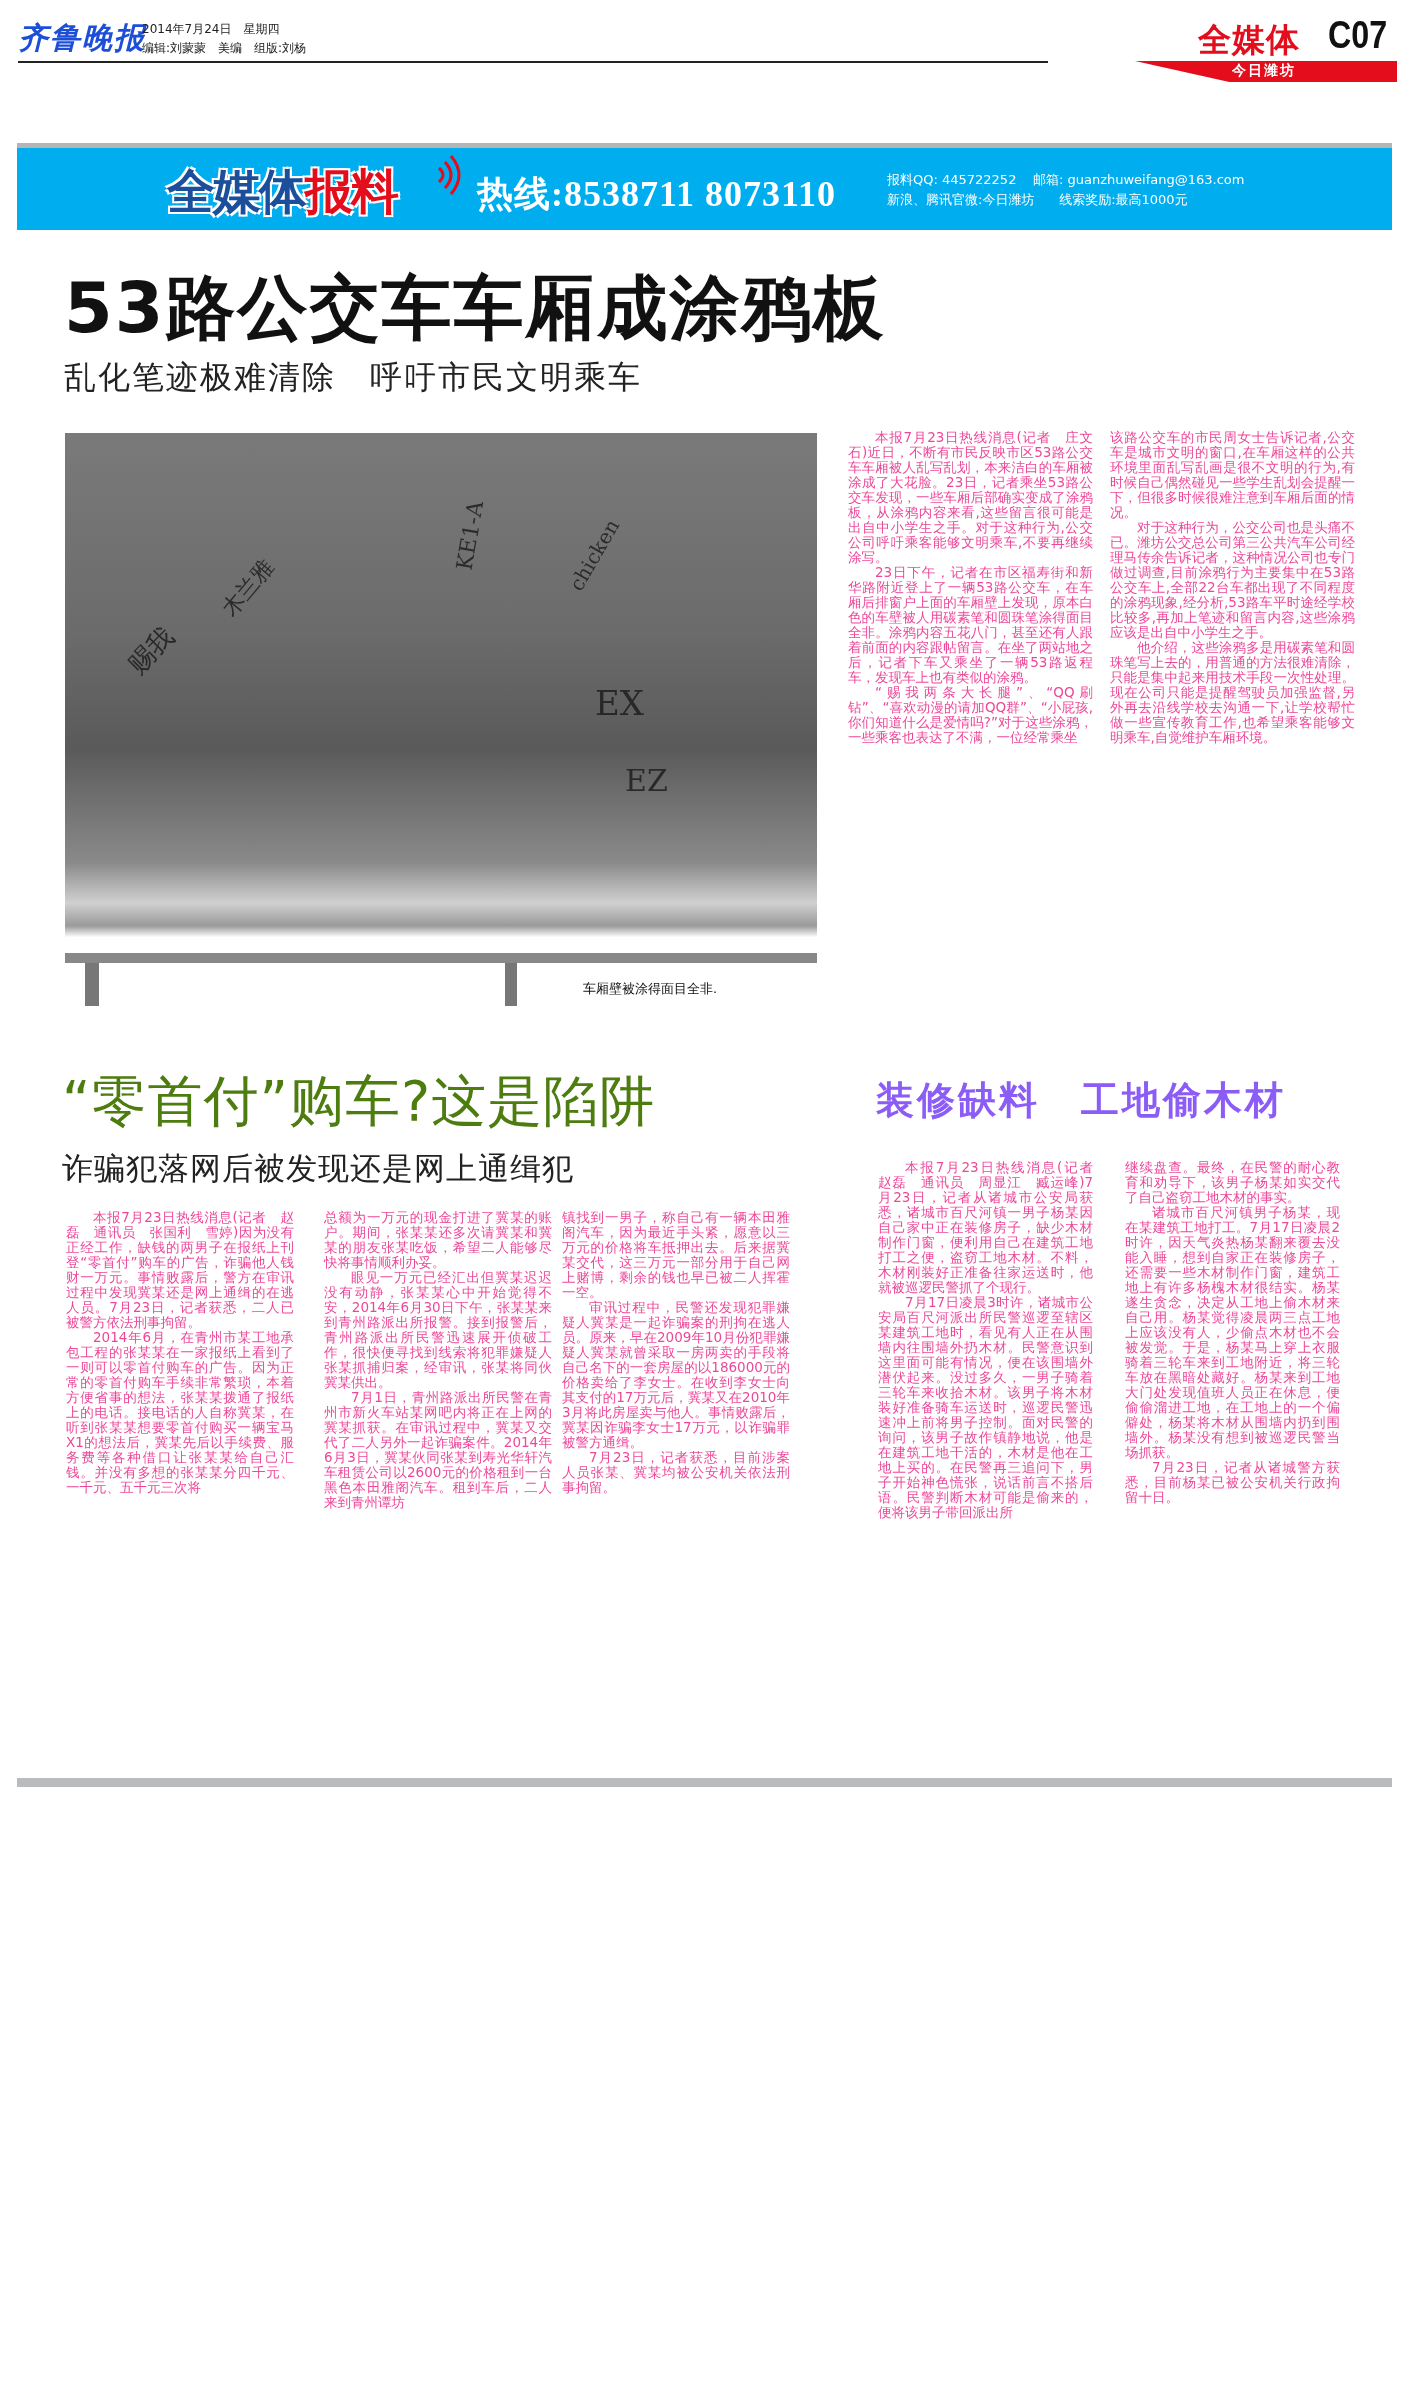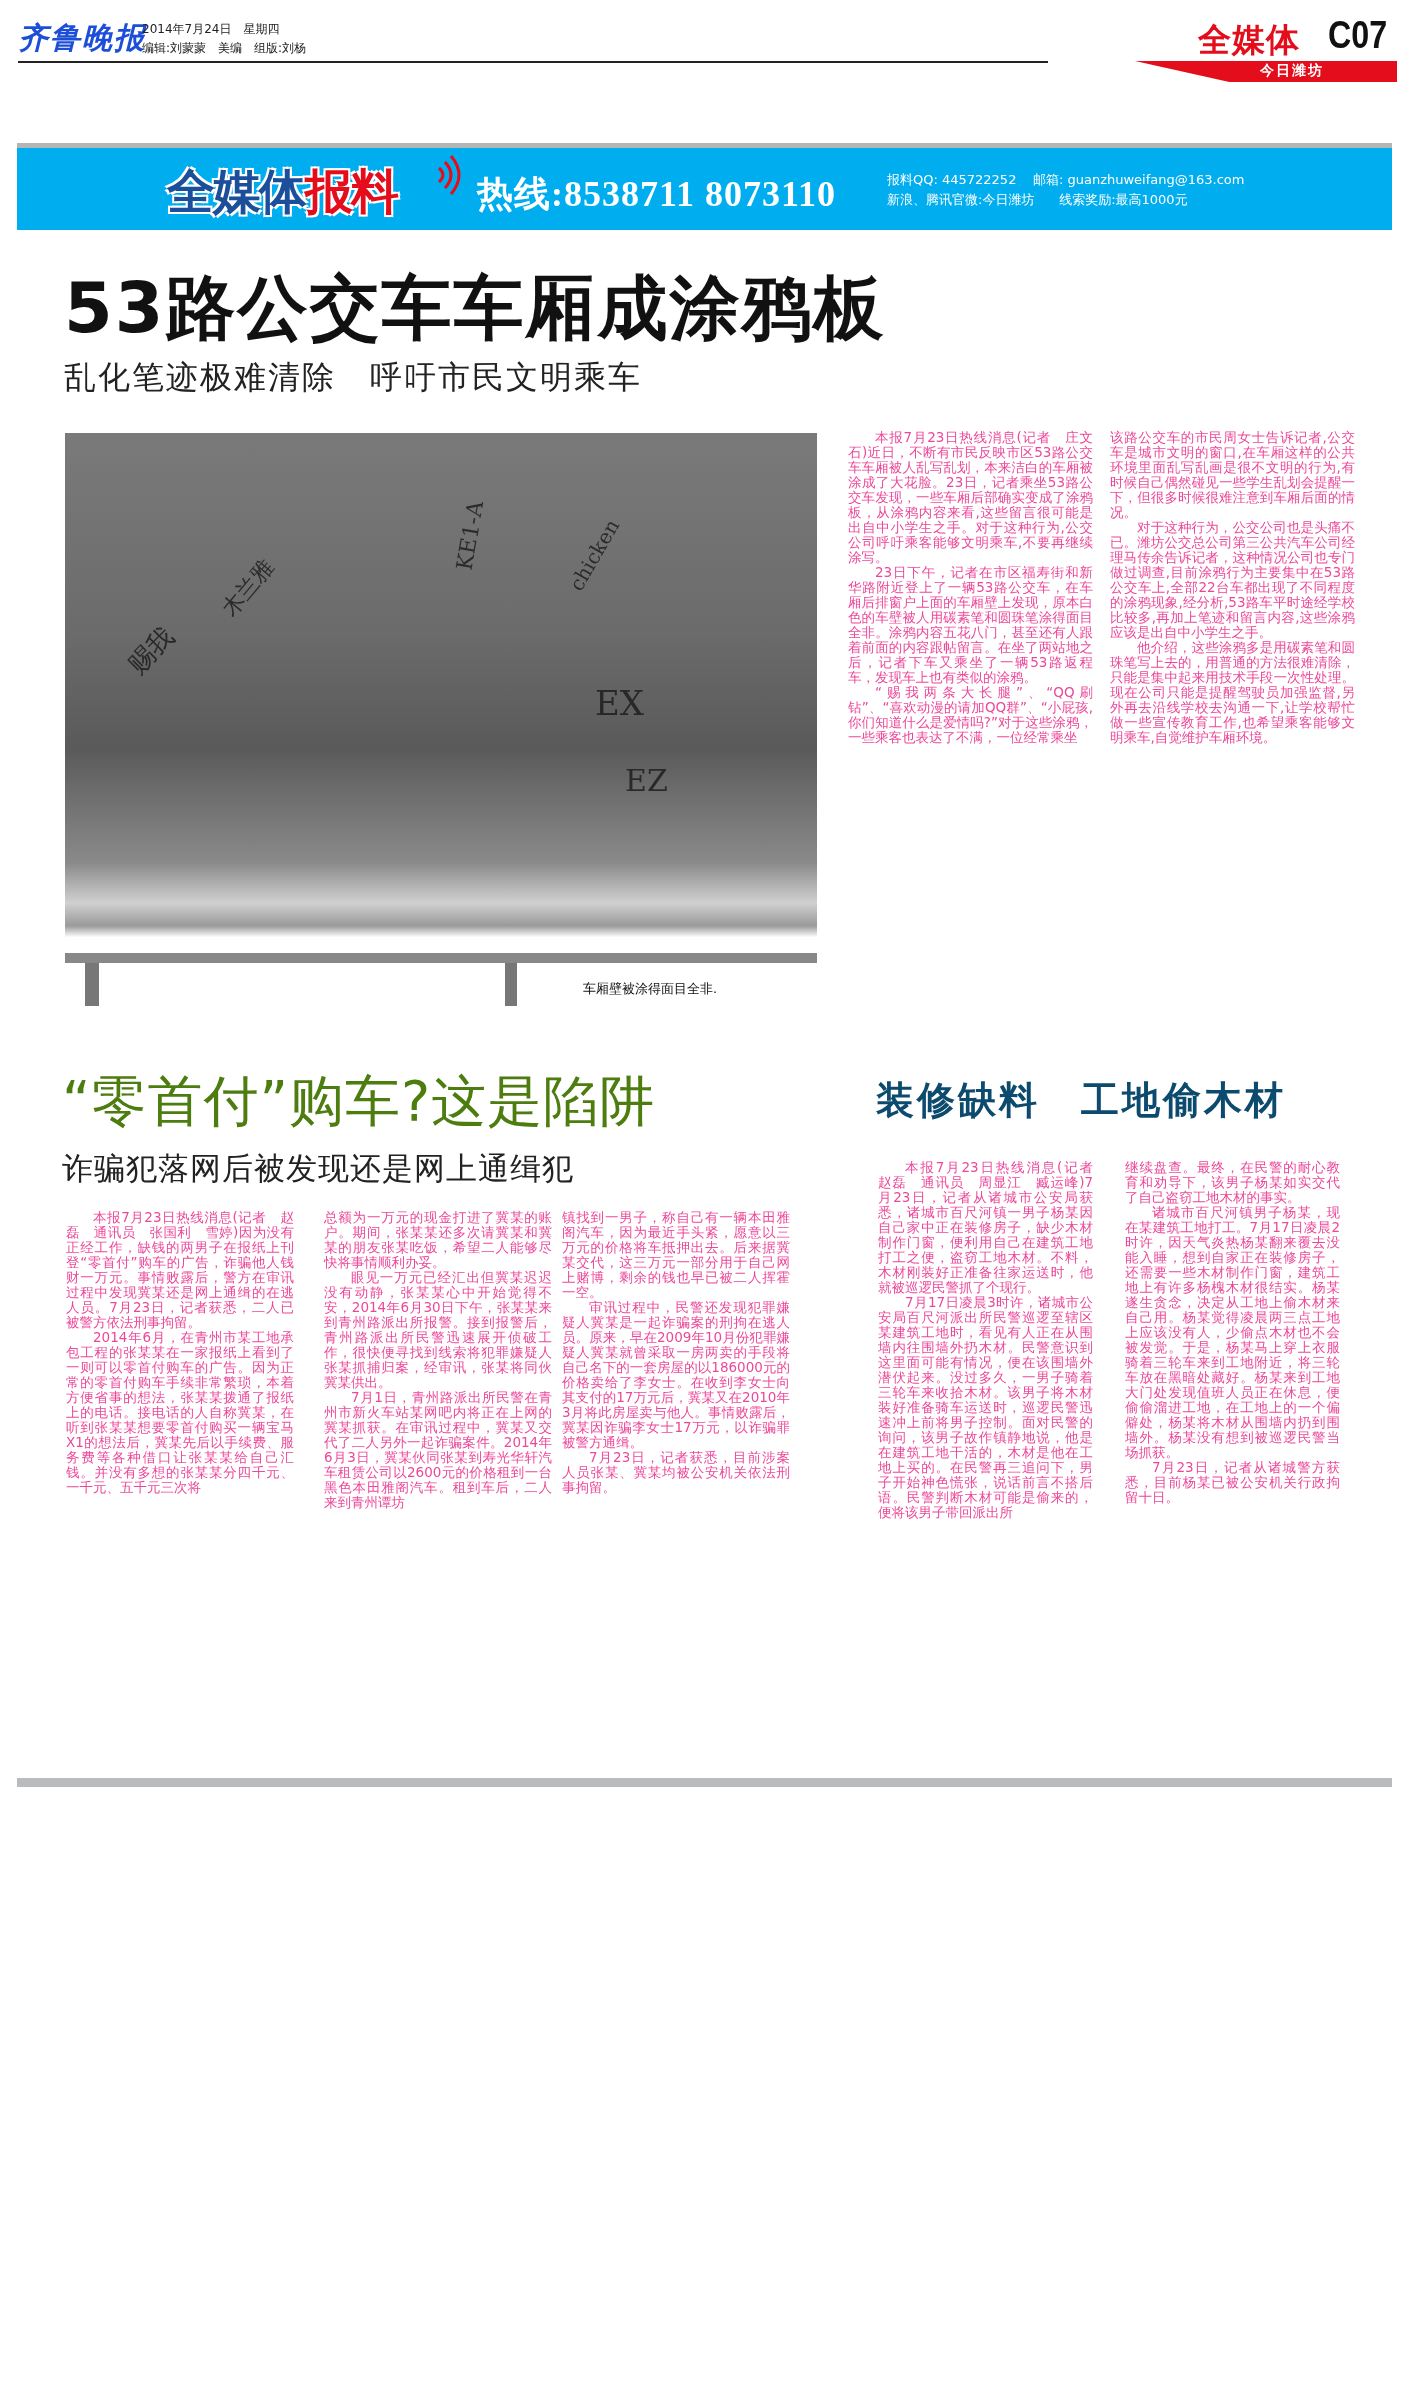--- a/index.html
+++ b/index.html
@@ -6,21 +6,21 @@
   html, body { width: 1409px; height: 2383px; background: #ffffff; }
   body { position: relative; font-family: "DejaVu Sans", sans-serif; color: #111; overflow: hidden; }
 
   
   .masthead-logo { position: absolute; left: 18px; top: 18px; font-family: "DejaVu Serif", serif; font-size: 30px; font-weight: bold; color: #1d4ed8; font-style: italic; letter-spacing: 2px; }
   .masthead-meta { position: absolute; left: 142px; top: 20px; font-size: 12px; line-height: 19px; color: #222; }
   .masthead-rule { position: absolute; left: 18px; top: 61px; width: 1030px; height: 2px; background: #222; }
   .section-title { position: absolute; left: 1198px; top: 18px; font-size: 33px; font-weight: bold; color: #e30d1b; letter-spacing: 1px; }
   .page-no { position: absolute; left: 1328px; top: 14px; font-family: "Liberation Sans", sans-serif; font-size: 38px; font-weight: bold; color: #111; transform: scaleX(0.85); transform-origin: left; }
   .section-band { position: absolute; left: 1135px; top: 61px; width: 262px; height: 21px; background: #e30d1b; clip-path: polygon(0 0, 100% 0, 100% 100%, 36% 100%); }
-  .section-sub { position: absolute; left: 1260px; top: 62px; font-size: 14px; font-weight: bold; color: #fff; letter-spacing: 2px; }
+  .section-sub { position: absolute; left: 1232px; top: 62px; font-size: 14px; font-weight: bold; color: #fff; letter-spacing: 2px; }
 
   
   .banner-top { position: absolute; left: 17px; top: 143px; width: 1375px; height: 5px; background: #b3b5b7; }
   .banner { position: absolute; left: 17px; top: 148px; width: 1375px; height: 82px; background: #00aeef; padding-left: 47px; }
   .banner-logo { position: absolute; left: 150px; top: 12px; font-size: 48px; font-weight: bold; color: #1b4e9b; letter-spacing: -2px; text-shadow: 2px 2px 0 #fff, -2px -2px 0 #fff, 2px -2px 0 #fff, -2px 2px 0 #fff; }
   .banner-logo .red { color: #e30d1b; }
   .banner-wave { position: absolute; left: 418px; top: 2px; width: 30px; height: 50px; }
   .banner-hotline { position: absolute; left: 460px; top: 22px; font-family: "Liberation Serif", serif; font-size: 36px; font-weight: bold; color: #fff; letter-spacing: 1px; }
   .banner-info { position: absolute; left: 870px; top: 22px; font-size: 13px; line-height: 20px; color: #fff; white-space: pre; }
 
@@ -36,21 +36,21 @@
 
   .col { position: absolute; font-size: 13.5px; line-height: 15px; color: #ec4899; text-align: justify; }
   .col p { text-indent: 2em; }
   .col p.noind { text-indent: 0; }
 
   
   .a2-headline { position: absolute; left: 62px; top: 1065px; font-size: 55px; color: #4d7c0f; letter-spacing: 1px; }
   .a2-sub { position: absolute; left: 62px; top: 1148px; font-size: 31px; color: #222; letter-spacing: 1px; }
 
   
-  .a3-headline { position: absolute; left: 876px; top: 1075px; font-size: 38px; font-weight: bold; color: #0c4a6e; letter-spacing: 3px; }
+  .a3-headline { position: absolute; left: 876px; top: 1075px; font-size: 38px; font-weight: bold; color: #8b5cf6; letter-spacing: 3px; }
 
   .bottom-rule { position: absolute; left: 17px; top: 1778px; width: 1375px; height: 9px; background: #b9bbbd; }
 </style>
 </head>
 <body>
 
 <div class="masthead-logo">齐鲁晚报</div>
 <div class="masthead-meta">
   <div><span>2014年7月24日</span>　<span>星期四</span></div>
   <div>编辑:刘蒙蒙　美编　组版:刘杨</div>

